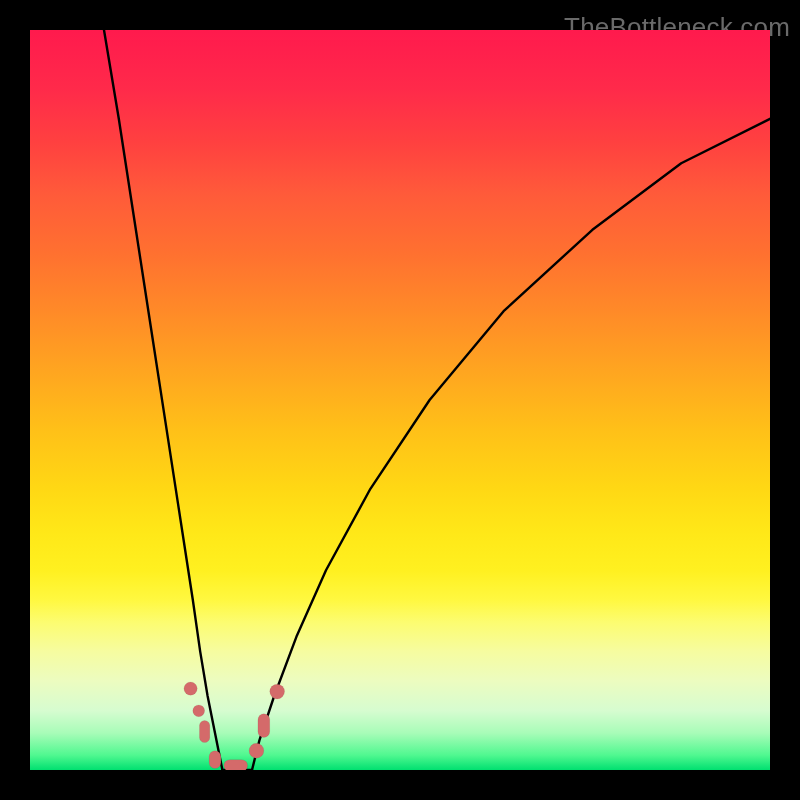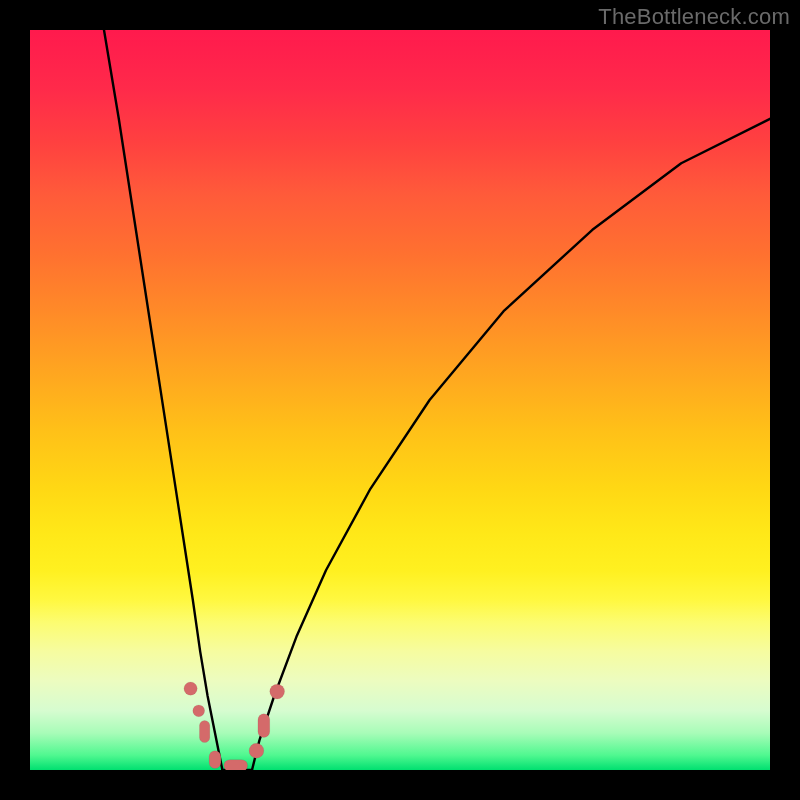--- a/index.html
+++ b/index.html
@@ -40,24 +40,24 @@
       #f6fca0 84%,
       #ecfcc0 88%,
       #d6fcd0 92%,
       #a8fcb8 95%,
       #50f890 98%,
       #00e070 100%
     );
   }
   .watermark {
     position: absolute;
-    top: 4px;
+    top: 12px;
     right: 10px;
     color: #6a6a6a;
-    font-size: 22px;
+    font-size: 26px;
     font-weight: 500;
     letter-spacing: 0.2px;
     user-select: none;
   }
   svg.curves {
     position: absolute;
     left: 0;
     top: 0;
     width: 740px;
     height: 740px;

